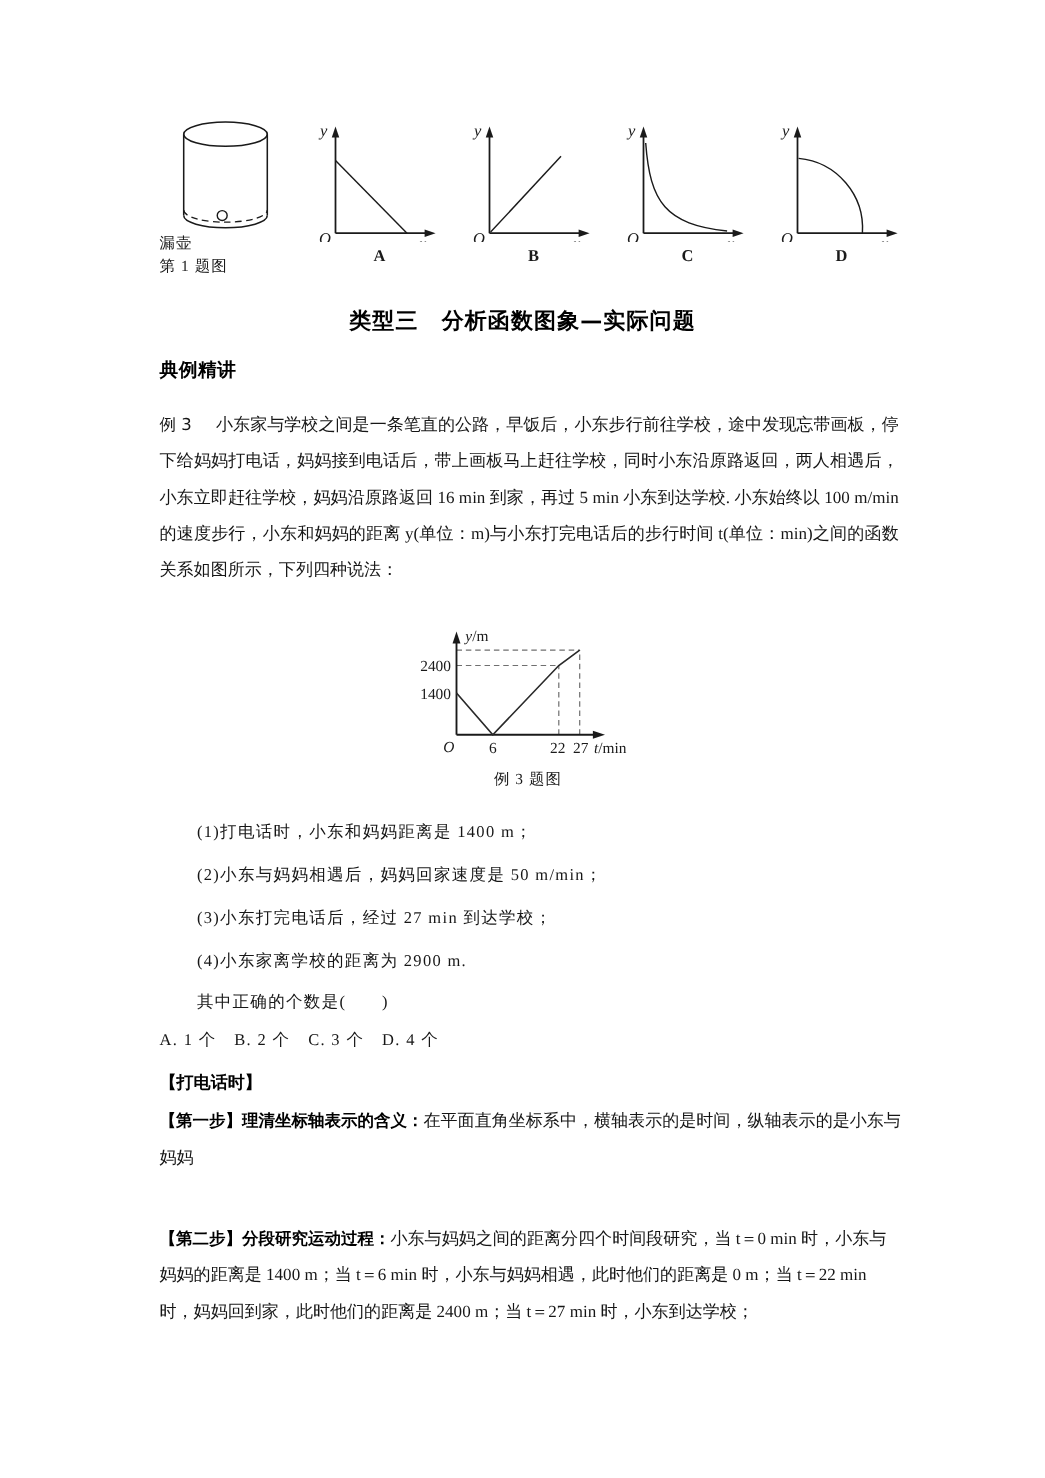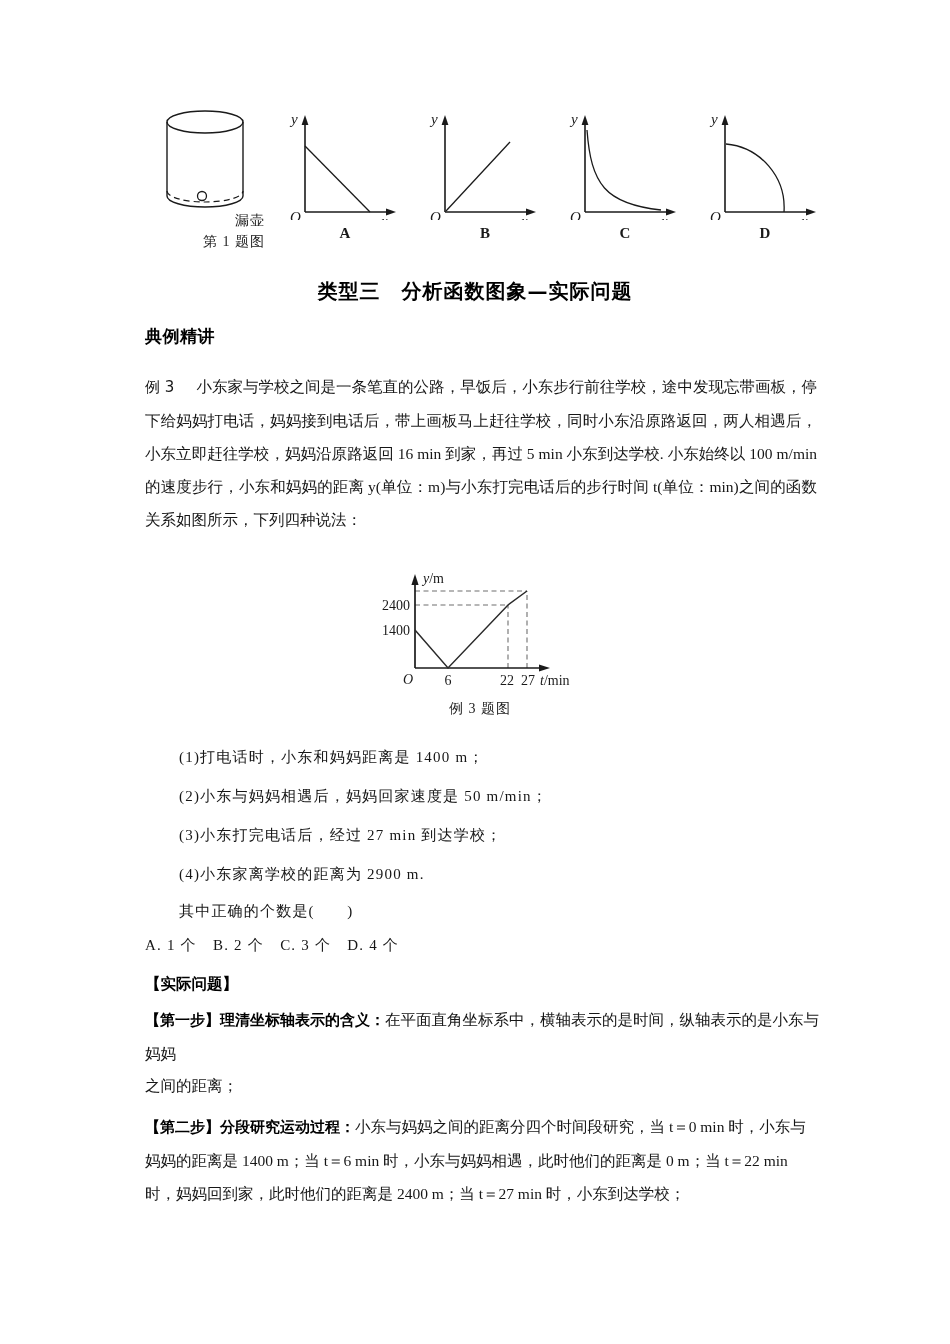--- a/index.html
+++ b/index.html
@@ -36,21 +36,21 @@
     position: absolute;
     top: 0;
     width: 120px;
     height: 160px;
   }
 
   .fig-caption {
     position: absolute;
     left: 0;
     width: 120px;
-    text-align: right;
+    text-align: left;
     font-family: "Liberation Serif", "DejaVu Serif", serif;
     font-size: 14px;
     letter-spacing: 1px;
     white-space: nowrap;
   }
 
   .fig-label {
     position: absolute;
     left: 0;
     width: 120px;
@@ -298,24 +298,23 @@
 
   <div class="chart-caption">例 3 题图</div>
 
   <div class="stmt" style="top:745px;">(1)打电话时，小东和妈妈距离是 1400 m；</div>
   <div class="stmt" style="top:784px;">(2)小东与妈妈相遇后，妈妈回家速度是 50 m/min；</div>
   <div class="stmt" style="top:823px;">(3)小东打完电话后，经过 27 min 到达学校；</div>
   <div class="stmt" style="top:862px;">(4)小东家离学校的距离为 2900 m.</div>
   <div class="stmt" style="top:899px;">其中正确的个数是(　　)</div>
   <div class="choices" style="top:936px;">A.  1 个　B.  2 个　C.  3 个　D.  4 个</div>
 
-  <div class="analysis-head" style="top:974px;">【实际问题】</div>
+  <div class="analysis-head" style="top:974px;">【打电话时】</div>
 
   <div class="step-block" style="top:1003px;">
     <span class="step-label">【第一步】理清坐标轴表示的含义：</span><span>在平面直角坐标系中，横轴表示的是时间，纵轴表示的是小东与妈妈</span>
   </div>
-  <div class="step-block" style="top:1069px;">之间的距离；</div>
 
   <div class="step-block" style="top:1110px;">
     <span class="step-label">【第二步】分段研究运动过程：</span><span>小东与妈妈之间的距离分四个时间段研究，当 t＝0 min 时，小东与妈妈的距离是 1400 m；当 t＝6 min 时，小东与妈妈相遇，此时他们的距离是 0 m；当 t＝22 min 时，妈妈回到家，此时他们的距离是 2400 m；当 t＝27 min 时，小东到达学校；</span>
   </div>
 
 </div>
 
 </body></html>

